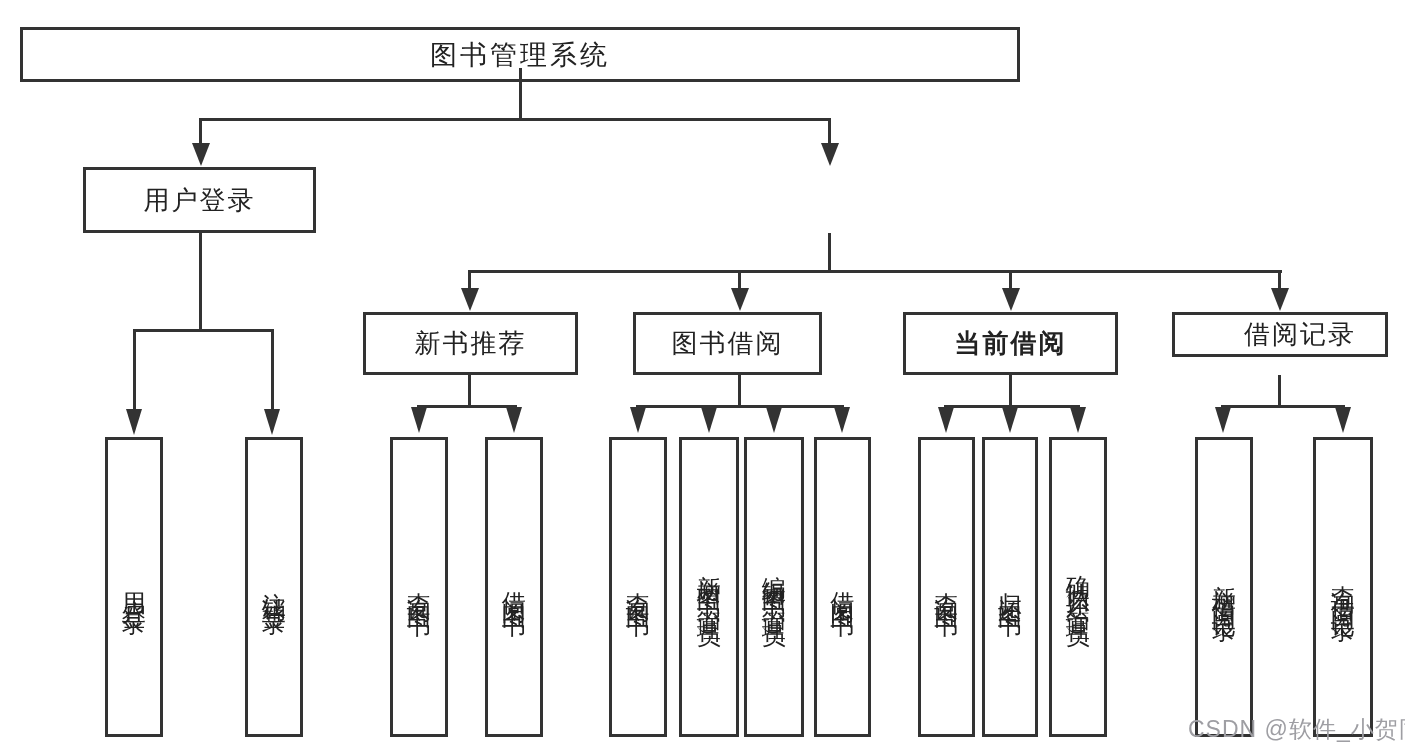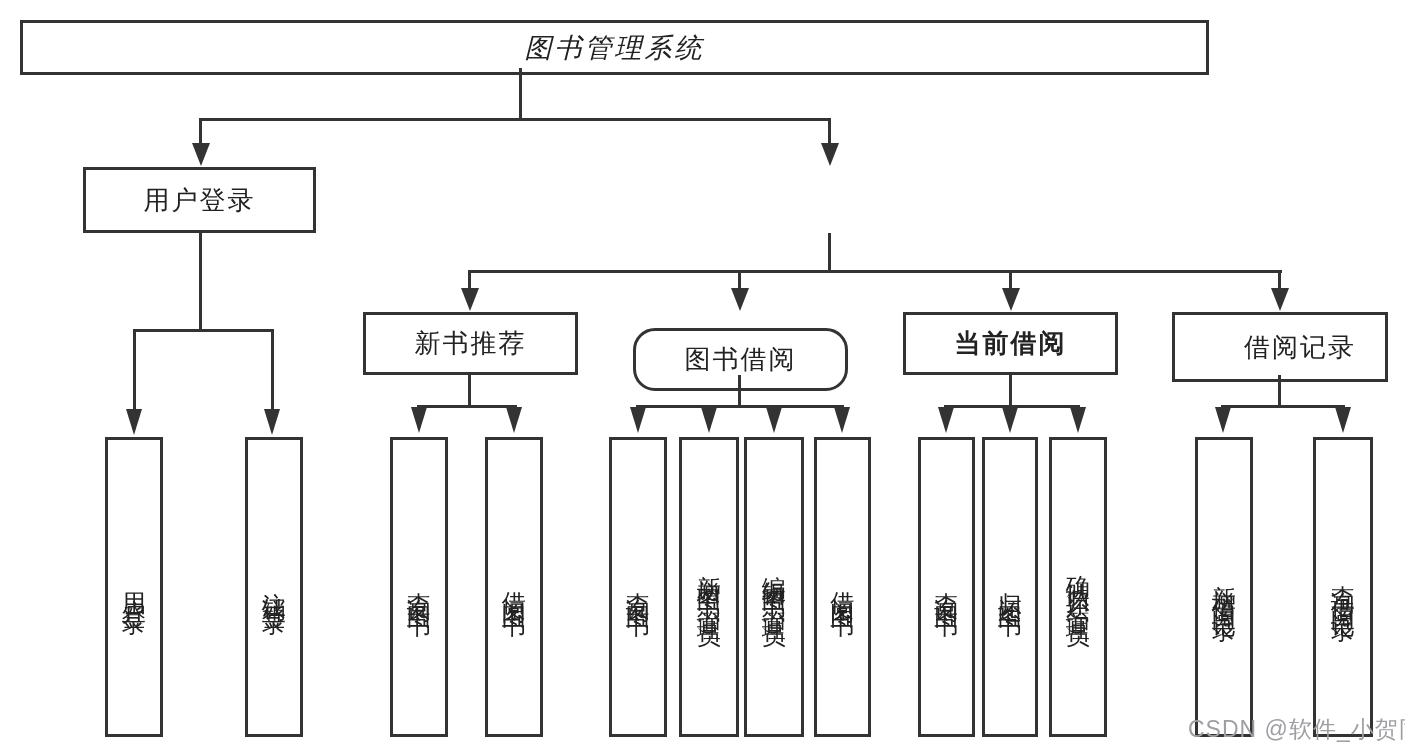--- a/index.html
+++ b/index.html
@@ -42,38 +42,38 @@
   .watermark{
     position:absolute;color:var(--watermark);font-size:23px;letter-spacing:1px;
     white-space:nowrap;z-index:10;
   }
 </style>
 </head>
 <body>
 
 <div id="canvas">
 
-  <div class="hbox root" style="left:20px;top:20px;width:1189px;height:55px;font-style:italic;">
+  <div class="hbox root" style="left:20px;top:27px;width:1000px;height:55px;">
     <span>图书管理系统</span>
   </div>
 
   <div class="hbox" style="left:83px;top:167px;width:233px;height:66px;">
     <span>用户登录</span>
   </div>
 
   <div class="hbox" style="left:363px;top:312px;width:215px;height:63px;">
     <span>新书推荐</span>
   </div>
-  <div class="hbox" style="left:633px;top:328px;width:215px;height:63px;border-radius:22px;">
+  <div class="hbox" style="left:633px;top:312px;width:189px;height:63px;">
     <span>图书借阅</span>
   </div>
   <div class="hbox" style="left:903px;top:312px;width:215px;height:63px;font-weight:bold;">
     <span>当前借阅</span>
   </div>
-  <div class="hbox" style="left:1172px;top:312px;width:216px;height:70px;padding-left:40px;">
+  <div class="hbox" style="left:1172px;top:312px;width:216px;height:45px;padding-left:40px;">
     <span>借阅记录</span>
   </div>
 
   <div class="vbox" style="left:105px;top:437px;width:58px;height:300px;">
     <span>用户登录</span>
   </div>
   <div class="vbox" style="left:245px;top:437px;width:58px;height:300px;">
     <span>注销登录</span>
   </div>
 

